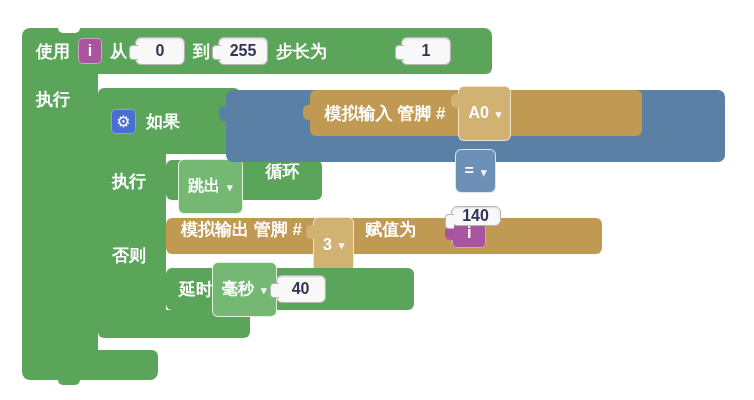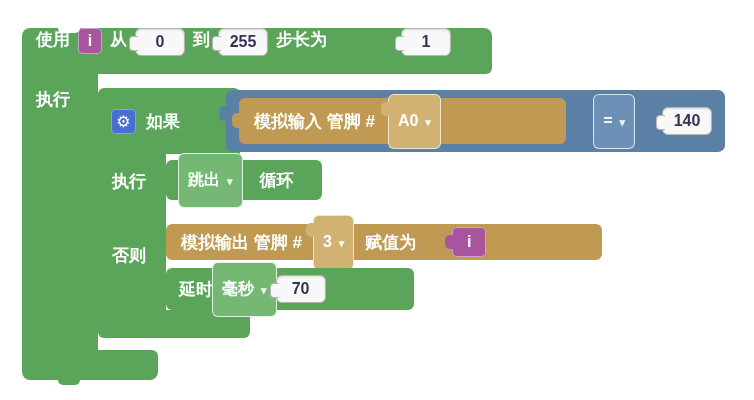--- a/index.html
+++ b/index.html
@@ -39,53 +39,53 @@
   .var-chip.big::before{content:"";position:absolute;left:-7px;top:8px;width:8px;height:14px;
       background:#a8559e;border-radius:5px 0 0 5px;}
 
   
   .gear{width:25px;height:25px;border-radius:5px;background:#4a6fd2;color:#fff;
       display:inline-flex;align-items:center;justify-content:center;font-size:16px;
       box-shadow:inset 0 0 0 1px rgba(255,255,255,.35);}
 
   
   .for-header{position:absolute;left:22px;top:28px;width:470px;height:46px;
-      border-radius:8px 8px 6px 0;display:flex;align-items:flex-start;gap:8px;
+      border-radius:8px 8px 6px 0;display:flex;align-items:center;gap:8px;
       padding-left:14px;box-sizing:border-box;}
   .step-field{margin-left:66px;}
   .for-spine{position:absolute;left:22px;top:73px;width:76px;height:277px;}
   .for-foot{position:absolute;left:22px;top:350px;width:136px;height:30px;border-radius:0 6px 8px 8px;}
   .pos-for-do{position:absolute;left:36px;top:88px;}
   .for-notch{position:absolute;left:58px;top:28px;width:22px;height:5px;background:#fff;border-radius:0 0 5px 5px;}
   .for-bump{position:absolute;left:58px;top:380px;width:22px;height:5px;background:#5ba55b;border-radius:0 0 5px 5px;}
 
   
   .if-header{position:absolute;left:98px;top:88px;width:142px;height:66px;
       border-radius:6px 6px 0 0;display:flex;align-items:center;gap:10px;
       padding-left:13px;box-sizing:border-box;}
   .if-spine{position:absolute;left:98px;top:153px;width:68px;height:158px;}
   .if-foot{position:absolute;left:98px;top:310px;width:152px;height:28px;border-radius:0 6px 6px 6px;}
   .pos-if-do{position:absolute;left:112px;top:170px;}
   .pos-if-else{position:absolute;left:112px;top:244px;}
 
   
-  .compare{position:absolute;left:226px;top:90px;width:499px;height:62px;border-radius:7px;
-      display:flex;align-items:center;gap:28px;padding:0 13px;box-sizing:border-box;z-index:3;}
+  .compare{position:absolute;left:226px;top:90px;width:499px;height:72px;border-radius:7px;
+      display:flex;align-items:center;gap:14px;padding:0 13px;box-sizing:border-box;z-index:3;flex-direction:column;}
   .compare::before{content:"";position:absolute;left:-7px;top:16px;width:8px;height:15px;
       background:#5b80a5;border-radius:5px 0 0 5px;}
   .analog-read{position:relative;width:332px;height:46px;border-radius:6px;display:flex;
       align-items:center;gap:14px;padding-left:15px;box-sizing:border-box;}
   .analog-read::before{content:"";position:absolute;left:-7px;top:15px;width:8px;height:15px;
       background:#c09a52;border-radius:5px 0 0 5px;}
 
   
   .break-block{position:absolute;left:166px;top:160px;width:156px;height:40px;border-radius:6px;
-      display:flex;align-items:center;gap:18px;padding-left:13px;box-sizing:border-box;}
-  .analog-write{position:absolute;left:166px;top:224px;width:436px;height:36px;border-radius:6px;
-      display:flex;align-items:center;gap:12px;padding-left:15px;box-sizing:border-box;}
+      display:flex;align-items:flex-start;gap:24px;padding-left:13px;box-sizing:border-box;}
+  .analog-write{position:absolute;left:166px;top:218px;width:436px;height:36px;border-radius:6px;
+      display:flex;align-items:flex-start;gap:12px;padding-left:15px;box-sizing:border-box;}
   .delay-block{position:absolute;left:166px;top:268px;width:248px;height:42px;border-radius:6px;
       display:flex;align-items:center;padding-left:13px;box-sizing:border-box;}
 </style>
 </head>
 <body>
 
 <div class="canvas">
 
   <div>
     <div class="g for-header">
@@ -148,16 +148,16 @@
     <span class="lbl">赋值为</span>
     <span class="var-chip big">i</span>
   </div>
 
   <div class="g delay-block">
     <span class="lbl">延时</span>
     <span class="dd dd-green">
       <span>毫秒</span>
       <span class="arrow">▾</span>
     </span>
-    <span class="field">70</span>
+    <span class="field">40</span>
   </div>
 
 </div>
 
 </body></html>

